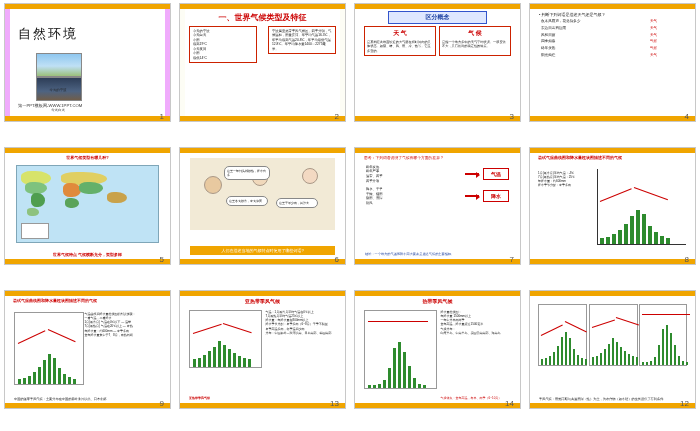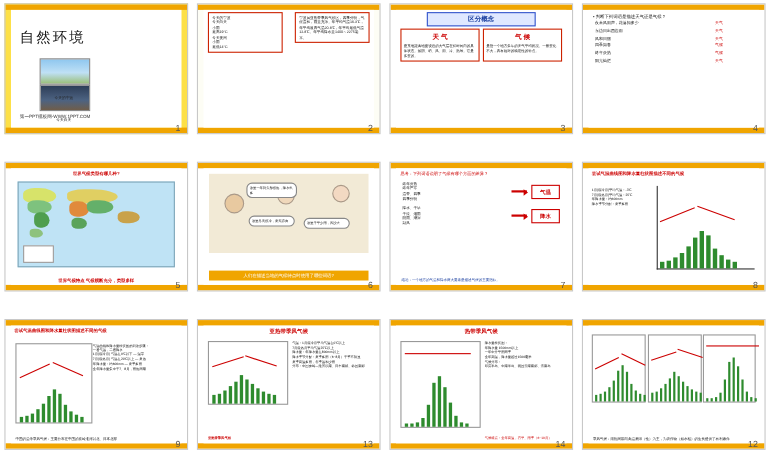--- a/index.html
+++ b/index.html
@@ -38,21 +38,21 @@
   .inner{
     position:absolute;left:5px;right:5px;top:5px;bottom:5px;
     background:#fff;overflow:hidden;
   }
   .pagenum{
     position:absolute;right:6px;bottom:0px;
     font-size:8px;color:#555;
   }
 
   
-  .s1{background:#fde047;padding-left:33px;}
+  .s1{background:#f0abfc;padding-left:33px;}
   .s1 .maintitle{
     position:absolute;left:8px;top:16px;font-size:13px;color:#111;
     letter-spacing:2px;font-family:"Liberation Serif", serif;
   }
   .s1 .photos{position:absolute;left:26px;top:44px;width:100px;}
   .s1 .ph{
     width:44px;height:22px;display:inline-block;margin-right:4px;vertical-align:top;border:1px solid #888;
   }
   .s1 .ph1{background:linear-gradient(#8fc7ef 0%, #bfe0f5 55%, #9bbf7a 100%);}
   .s1 .ph2{background:linear-gradient(#2d3d57 0%, #4d6382 60%, #6f5d4a 100%);}
@@ -166,20 +166,21 @@
       </div>
       <div class="pagenum">1</div>
     </div>
   </div>
 
   <div class="cell">
     <div class="slide s2">
       <div class="bar-top"></div>
       <div class="bar-bottom"></div>
       <div class="inner">
+        <h1>一、世界气候类型及特征</h1>
         <div class="cols">
           <div class="col">
             <div class="box">
               <div>今天的宁波</div>
               <div style="white-space:pre-line">今天白天
 小雨
 最高19°C
 今天夜间
 小雨
 最低14°C</div>

